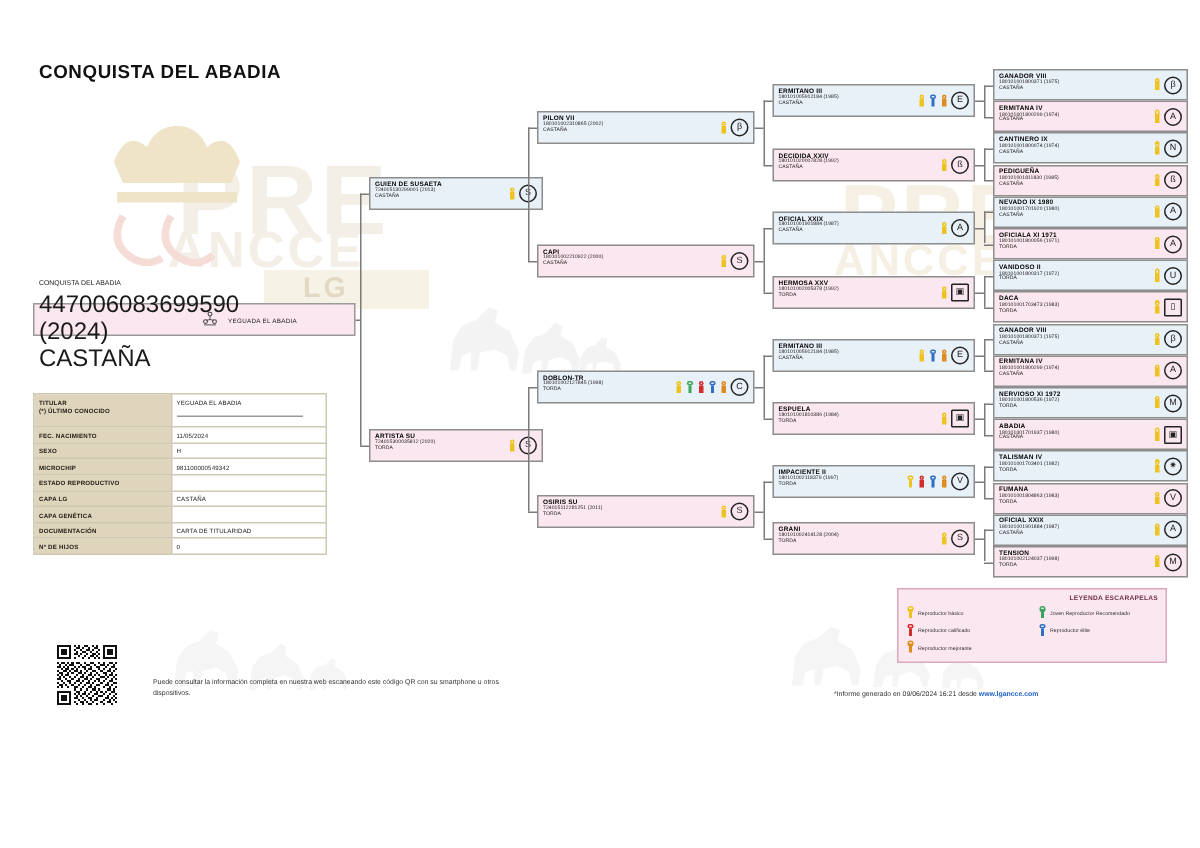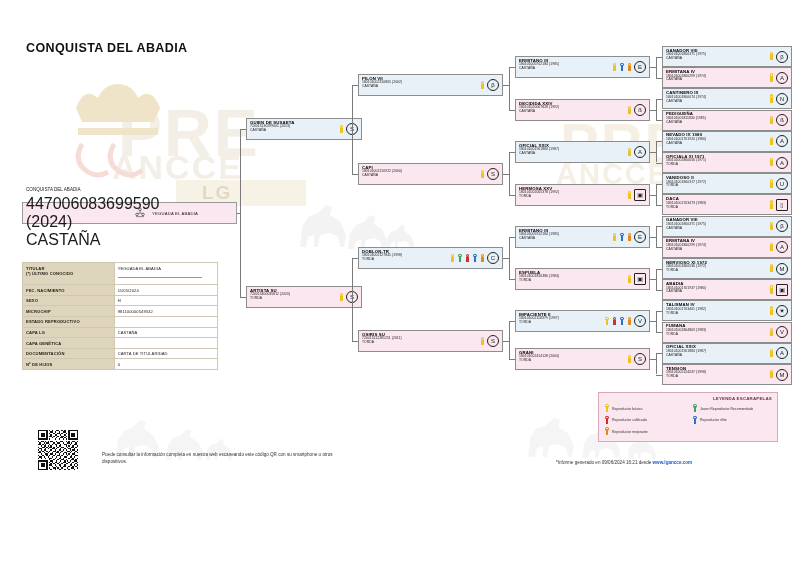--- a/index.html
+++ b/index.html
@@ -71,21 +71,21 @@
   #footer{position:absolute;left:556px;top:460px;font-size:4.6px;color:#333;}
   #footer a{color:#1b5fc1;font-weight:bold;text-decoration:none;}
 </style>
 </head>
 <body>
 
 <div id="page">
 
   <div class="wm wm-text" style="left:118px;top:95px;font-size:66px;">PRE</div>
   <div class="wm wm-text" style="left:112px;top:148px;font-size:34px;">ANCCE</div>
-  <div class="wm" style="left:176px;top:180px;width:130px;height:26px;background:#f7f2e6;">
+  <div class="wm" style="left:176px;top:180px;width:110px;height:26px;background:#f7f2e6;">
     <div style="color:#e2d9c4;font-size:19px;font-weight:bold;letter-spacing:2px;padding:2px 0 0 26px;">LG</div>
   </div>
   <svg class="wm" style="left:58px;top:60px;" width="120" height="120" viewBox="0 0 120 120">
     <path d="M18 48 q8-22 22-10 q6-14 20-14 q14 0 20 14 q14-12 22 10 l-6 14 h-72 z" fill="#f0e4c8"></path>
     <path d="M20 68 h80 v7 h-80 z" fill="#f0e4c8"></path>
     <path d="M24 84 q-10 18 6 28 q10 6 20 0" stroke="#f6dcd6" stroke-width="5" fill="none"></path>
     <path d="M56 84 q-10 18 6 28 q12 7 22-2" stroke="#f6dcd6" stroke-width="5" fill="none"></path>
   </svg>
   <svg class="wm wm-horse" style="left:290px;top:195px;" width="130" height="60" viewBox="0 0 130 60">
     <g fill="#e9e9e9">

